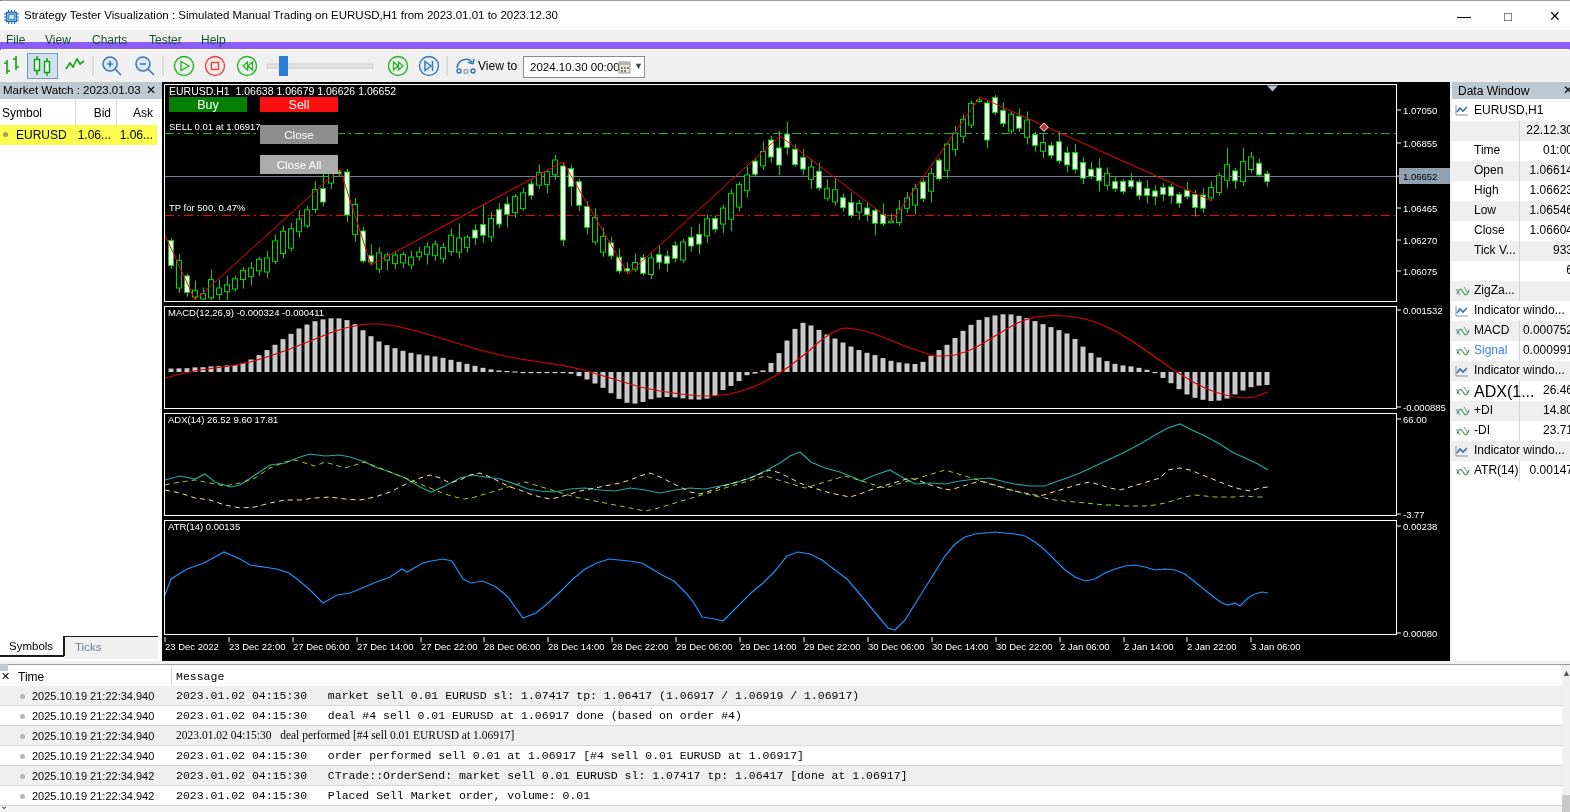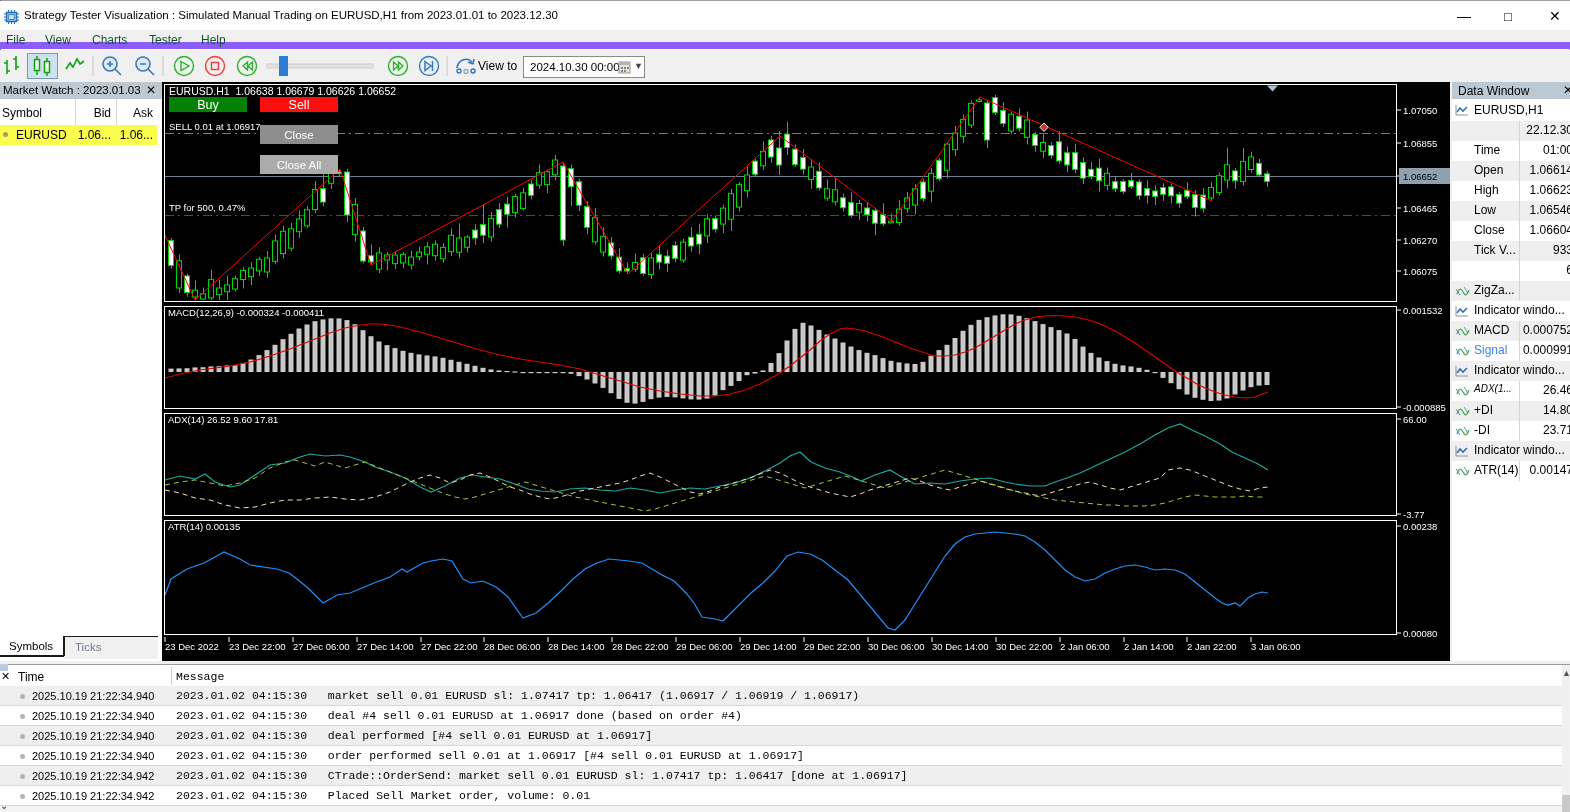--- a/index.html
+++ b/index.html
@@ -761,21 +761,21 @@
             <path d="M2 8 L5 4 L8 7 L12 3" stroke="#3272b4" stroke-width="1.6" fill="none"></path>
           </svg></span>
         <span style="position:absolute;left:22px;top:2.5px;font-size:12px;color:#000;white-space:nowrap;">Indicator windo...</span>
       </div>
 <div style="position:absolute;left:0;top:298.5px;width:118px;height:20px;background:#ffffff;">
         <div style="position:absolute;left:67px;top:0;width:1px;height:20px;background:#d4d4d4;"></div>
         <span style="position:absolute;left:3px;top:3px;"><svg width="15" height="13" viewBox="0 0 15 13">
             <path d="M2 9 C4 3,6 3,8 7 S12 11,14 5" stroke="#4aa248" stroke-width="1.2" fill="none"></path>
             <path d="M1 4 L5 10 M9 2 L13 8" stroke="#3272b4" stroke-width="0.8" fill="none"></path>
           </svg></span>
-        <span style="position:absolute;left:22px;top:2.5px;font-size:10px;color:#000;white-space:nowrap;font-style:italic;">ADX(1...</span>
+        <span style="position:absolute;left:22px;top:2.5px;font-size:16px;color:#000;white-space:nowrap;">ADX(1...</span>
         <span style="position:absolute;left:70px;top:2.5px;width:51px;font-size:12px;color:#000;text-align:right;white-space:nowrap;">26.46</span>
       </div>
 <div style="position:absolute;left:0;top:318.5px;width:118px;height:20px;background:#efefef;">
         <div style="position:absolute;left:67px;top:0;width:1px;height:20px;background:#d4d4d4;"></div>
         <span style="position:absolute;left:3px;top:3px;"><svg width="15" height="13" viewBox="0 0 15 13">
             <path d="M2 9 C4 3,6 3,8 7 S12 11,14 5" stroke="#4aa248" stroke-width="1.2" fill="none"></path>
             <path d="M1 4 L5 10 M9 2 L13 8" stroke="#3272b4" stroke-width="0.8" fill="none"></path>
           </svg></span>
         <span style="position:absolute;left:22px;top:2.5px;font-size:12px;color:#000;white-space:nowrap;">+DI</span>
         <span style="position:absolute;left:70px;top:2.5px;width:51px;font-size:12px;color:#000;text-align:right;white-space:nowrap;">14.80</span>
@@ -824,21 +824,21 @@
     <span style="position:absolute;left:176px;top:3px;font-size:11.5px;font-family:'Liberation Mono',monospace;color:#000;white-space:pre;">2023.01.02 04:15:30&nbsp;&nbsp;&nbsp;market sell 0.01 EURUSD sl: 1.07417 tp: 1.06417 (1.06917 / 1.06919 / 1.06917)</span>
   </div>
 <div style="position:absolute;left:0;top:706px;width:1562px;height:20px;background:#ffffff;border-bottom:1px solid #d7d7d7;box-sizing:border-box;">
     <span style="position:absolute;left:20px;top:8px;width:5px;height:5px;border-radius:50%;background:#b4b4b4;"></span>
     <span style="position:absolute;left:32px;top:3.5px;font-size:11px;color:#000;">2025.10.19 21:22:34.940</span>
     <span style="position:absolute;left:176px;top:3px;font-size:11.5px;font-family:'Liberation Mono',monospace;color:#000;white-space:pre;">2023.01.02 04:15:30&nbsp;&nbsp;&nbsp;deal #4 sell 0.01 EURUSD at 1.06917 done (based on order #4)</span>
   </div>
 <div style="position:absolute;left:0;top:726px;width:1562px;height:20px;background:#efefef;border-bottom:1px solid #d7d7d7;box-sizing:border-box;">
     <span style="position:absolute;left:20px;top:8px;width:5px;height:5px;border-radius:50%;background:#b4b4b4;"></span>
     <span style="position:absolute;left:32px;top:3.5px;font-size:11px;color:#000;">2025.10.19 21:22:34.940</span>
-    <span style="position:absolute;left:176px;top:3px;font-size:11.5px;font-family:Liberation Mono, monospace;color:#000;white-space:pre;">2023.01.02 04:15:30&nbsp;&nbsp;&nbsp;deal performed [#4 sell 0.01 EURUSD at 1.06917]</span>
+    <span style="position:absolute;left:176px;top:3px;font-size:11.5px;font-family:Liberation Serif, serif;color:#000;white-space:pre;">2023.01.02 04:15:30&nbsp;&nbsp;&nbsp;deal performed [#4 sell 0.01 EURUSD at 1.06917]</span>
   </div>
 <div style="position:absolute;left:0;top:746px;width:1562px;height:20px;background:#ffffff;border-bottom:1px solid #d7d7d7;box-sizing:border-box;">
     <span style="position:absolute;left:20px;top:8px;width:5px;height:5px;border-radius:50%;background:#b4b4b4;"></span>
     <span style="position:absolute;left:32px;top:3.5px;font-size:11px;color:#000;">2025.10.19 21:22:34.940</span>
     <span style="position:absolute;left:176px;top:3px;font-size:11.5px;font-family:'Liberation Mono',monospace;color:#000;white-space:pre;">2023.01.02 04:15:30&nbsp;&nbsp;&nbsp;order performed sell 0.01 at 1.06917 [#4 sell 0.01 EURUSD at 1.06917]</span>
   </div>
 <div style="position:absolute;left:0;top:766px;width:1562px;height:20px;background:#efefef;border-bottom:1px solid #d7d7d7;box-sizing:border-box;">
     <span style="position:absolute;left:20px;top:8px;width:5px;height:5px;border-radius:50%;background:#b4b4b4;"></span>
     <span style="position:absolute;left:32px;top:3.5px;font-size:11px;color:#000;">2025.10.19 21:22:34.942</span>
     <span style="position:absolute;left:176px;top:3px;font-size:11.5px;font-family:'Liberation Mono',monospace;color:#000;white-space:pre;">2023.01.02 04:15:30&nbsp;&nbsp;&nbsp;CTrade::OrderSend: market sell 0.01 EURUSD sl: 1.07417 tp: 1.06417 [done at 1.06917]</span>

